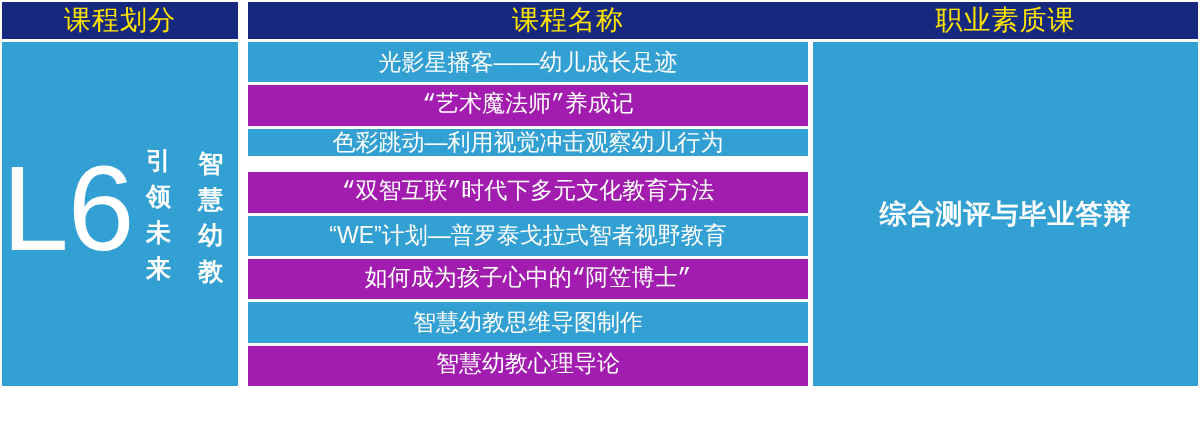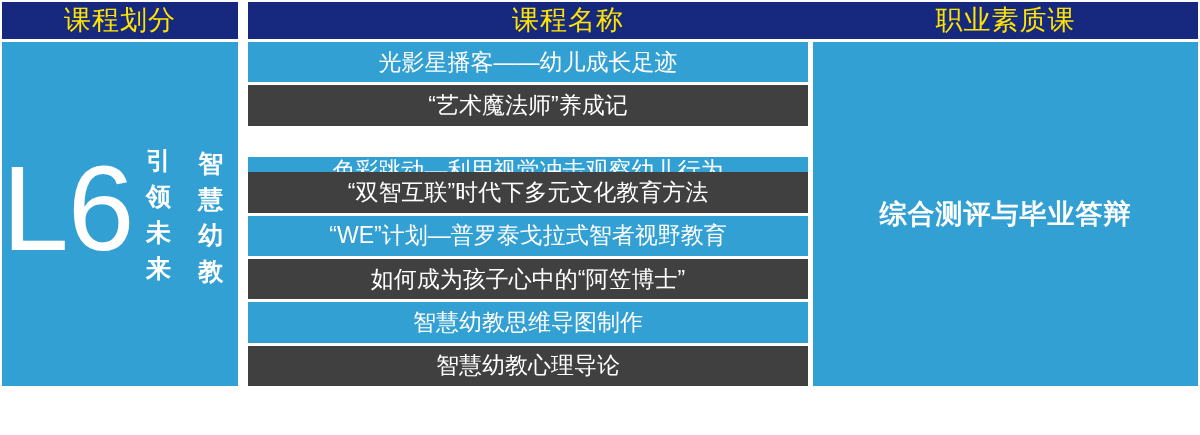--- a/index.html
+++ b/index.html
@@ -93,21 +93,21 @@
     height: 40px;
     display: flex;
     align-items: center;
     justify-content: center;
     color: #ffffff;
     font-size: 23px;
     line-height: 1;
     white-space: nowrap;
   }
   .course-row.tone-blue   { background: #32a0d3; }
-  .course-row.tone-orange { background: #404040; }
+  .course-row.tone-orange { background: #a21caf; font-family: Liberation Mono, monospace; }
 
   
   .quality-cell {
     position: absolute;
     left: 813px;
     top: 42px;
     width: 385px;
     height: 344px;
     background: #32a0d3;
     color: #ffffff;
@@ -134,21 +134,21 @@
 
   <div class="division-cell">
     <div class="division-code">L6</div>
     <div class="division-slogan-line">引领未来</div>
     <div class="division-slogan-line first">智慧幼教</div>
   </div>
 
   <div class="course-list">
     <div class="course-row tone-blue" style="top: 0px; height: 40.375px;">光影星播客——幼儿成长足迹</div>
     <div class="course-row tone-orange" style="top: 43.375px; height: 40.375px;">“艺术魔法师”养成记</div>
-    <div class="course-row tone-blue" style="top: 86.75px; height: 27px; margin-top: 28px;">色彩跳动—利用视觉冲击观察幼儿行为</div>
+    <div class="course-row tone-blue" style="top: 86.75px; height: 27px;">色彩跳动—利用视觉冲击观察幼儿行为</div>
     <div class="course-row tone-orange" style="top: 130.125px; height: 40.375px;">“双智互联”时代下多元文化教育方法</div>
     <div class="course-row tone-blue" style="top: 173.5px; height: 40px;">“WE”计划—普罗泰戈拉式智者视野教育</div>
     <div class="course-row tone-orange" style="top: 216.875px; height: 40.375px;">如何成为孩子心中的“阿笠博士”</div>
     <div class="course-row tone-blue" style="top: 260.25px; height: 40.375px;">智慧幼教思维导图制作</div>
     <div class="course-row tone-orange" style="top: 303.625px; height: 40.375px;">智慧幼教心理导论</div>
   </div>
 
   <div class="quality-cell">
     <span>综合测评与毕业答辩</span>
   </div>

